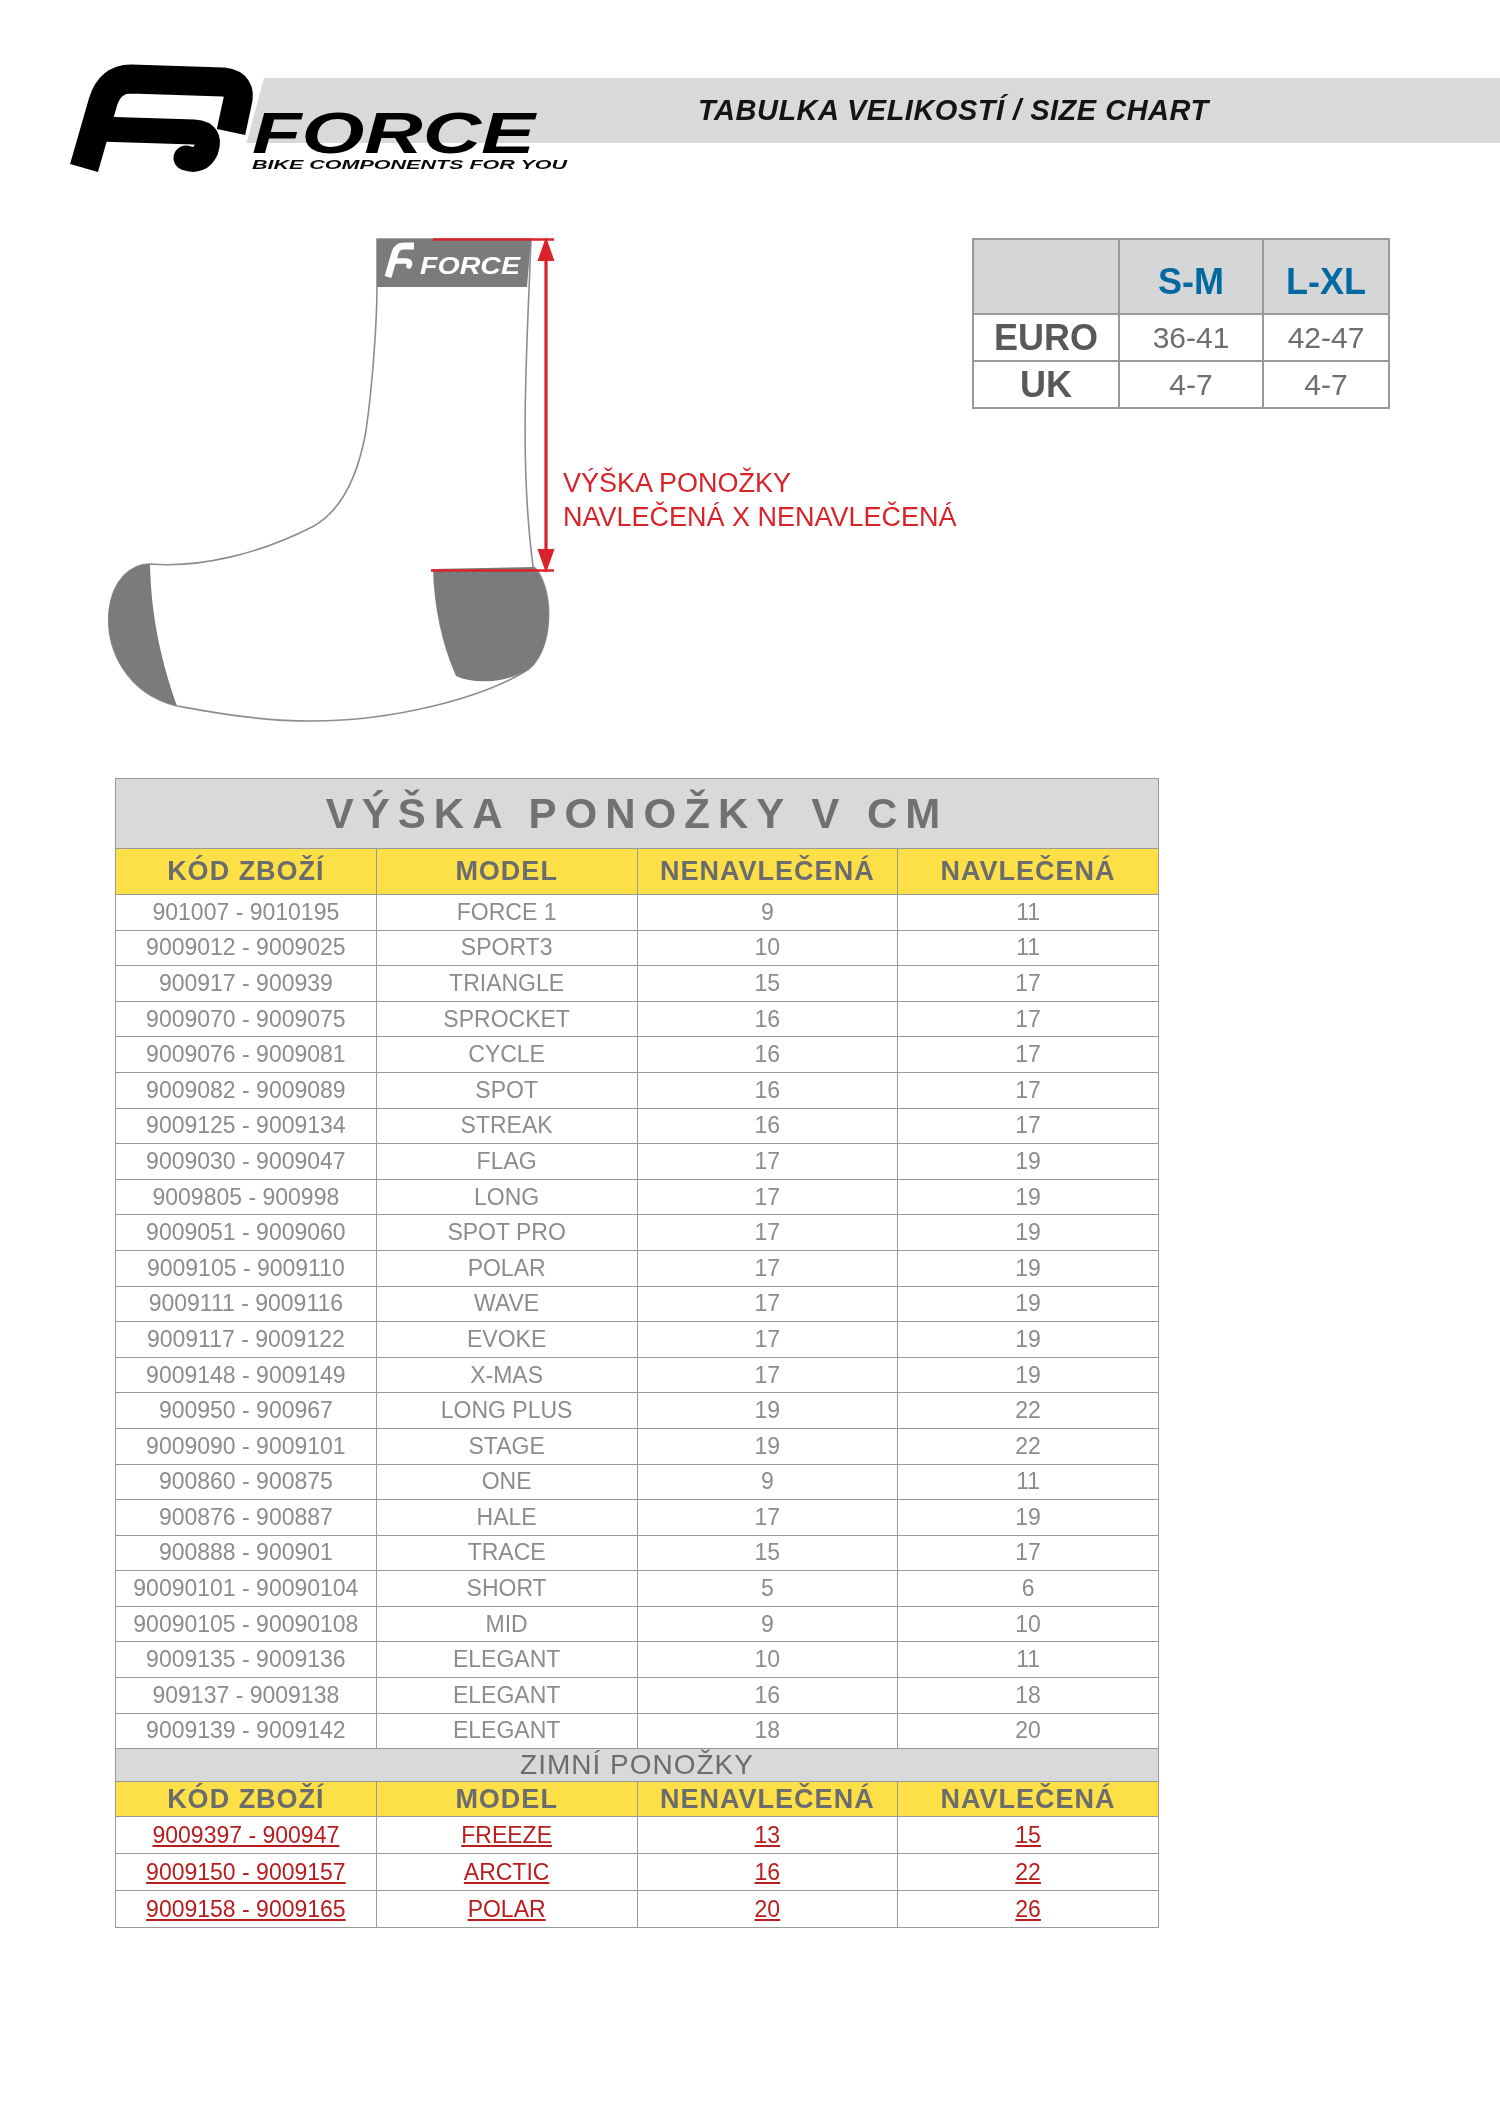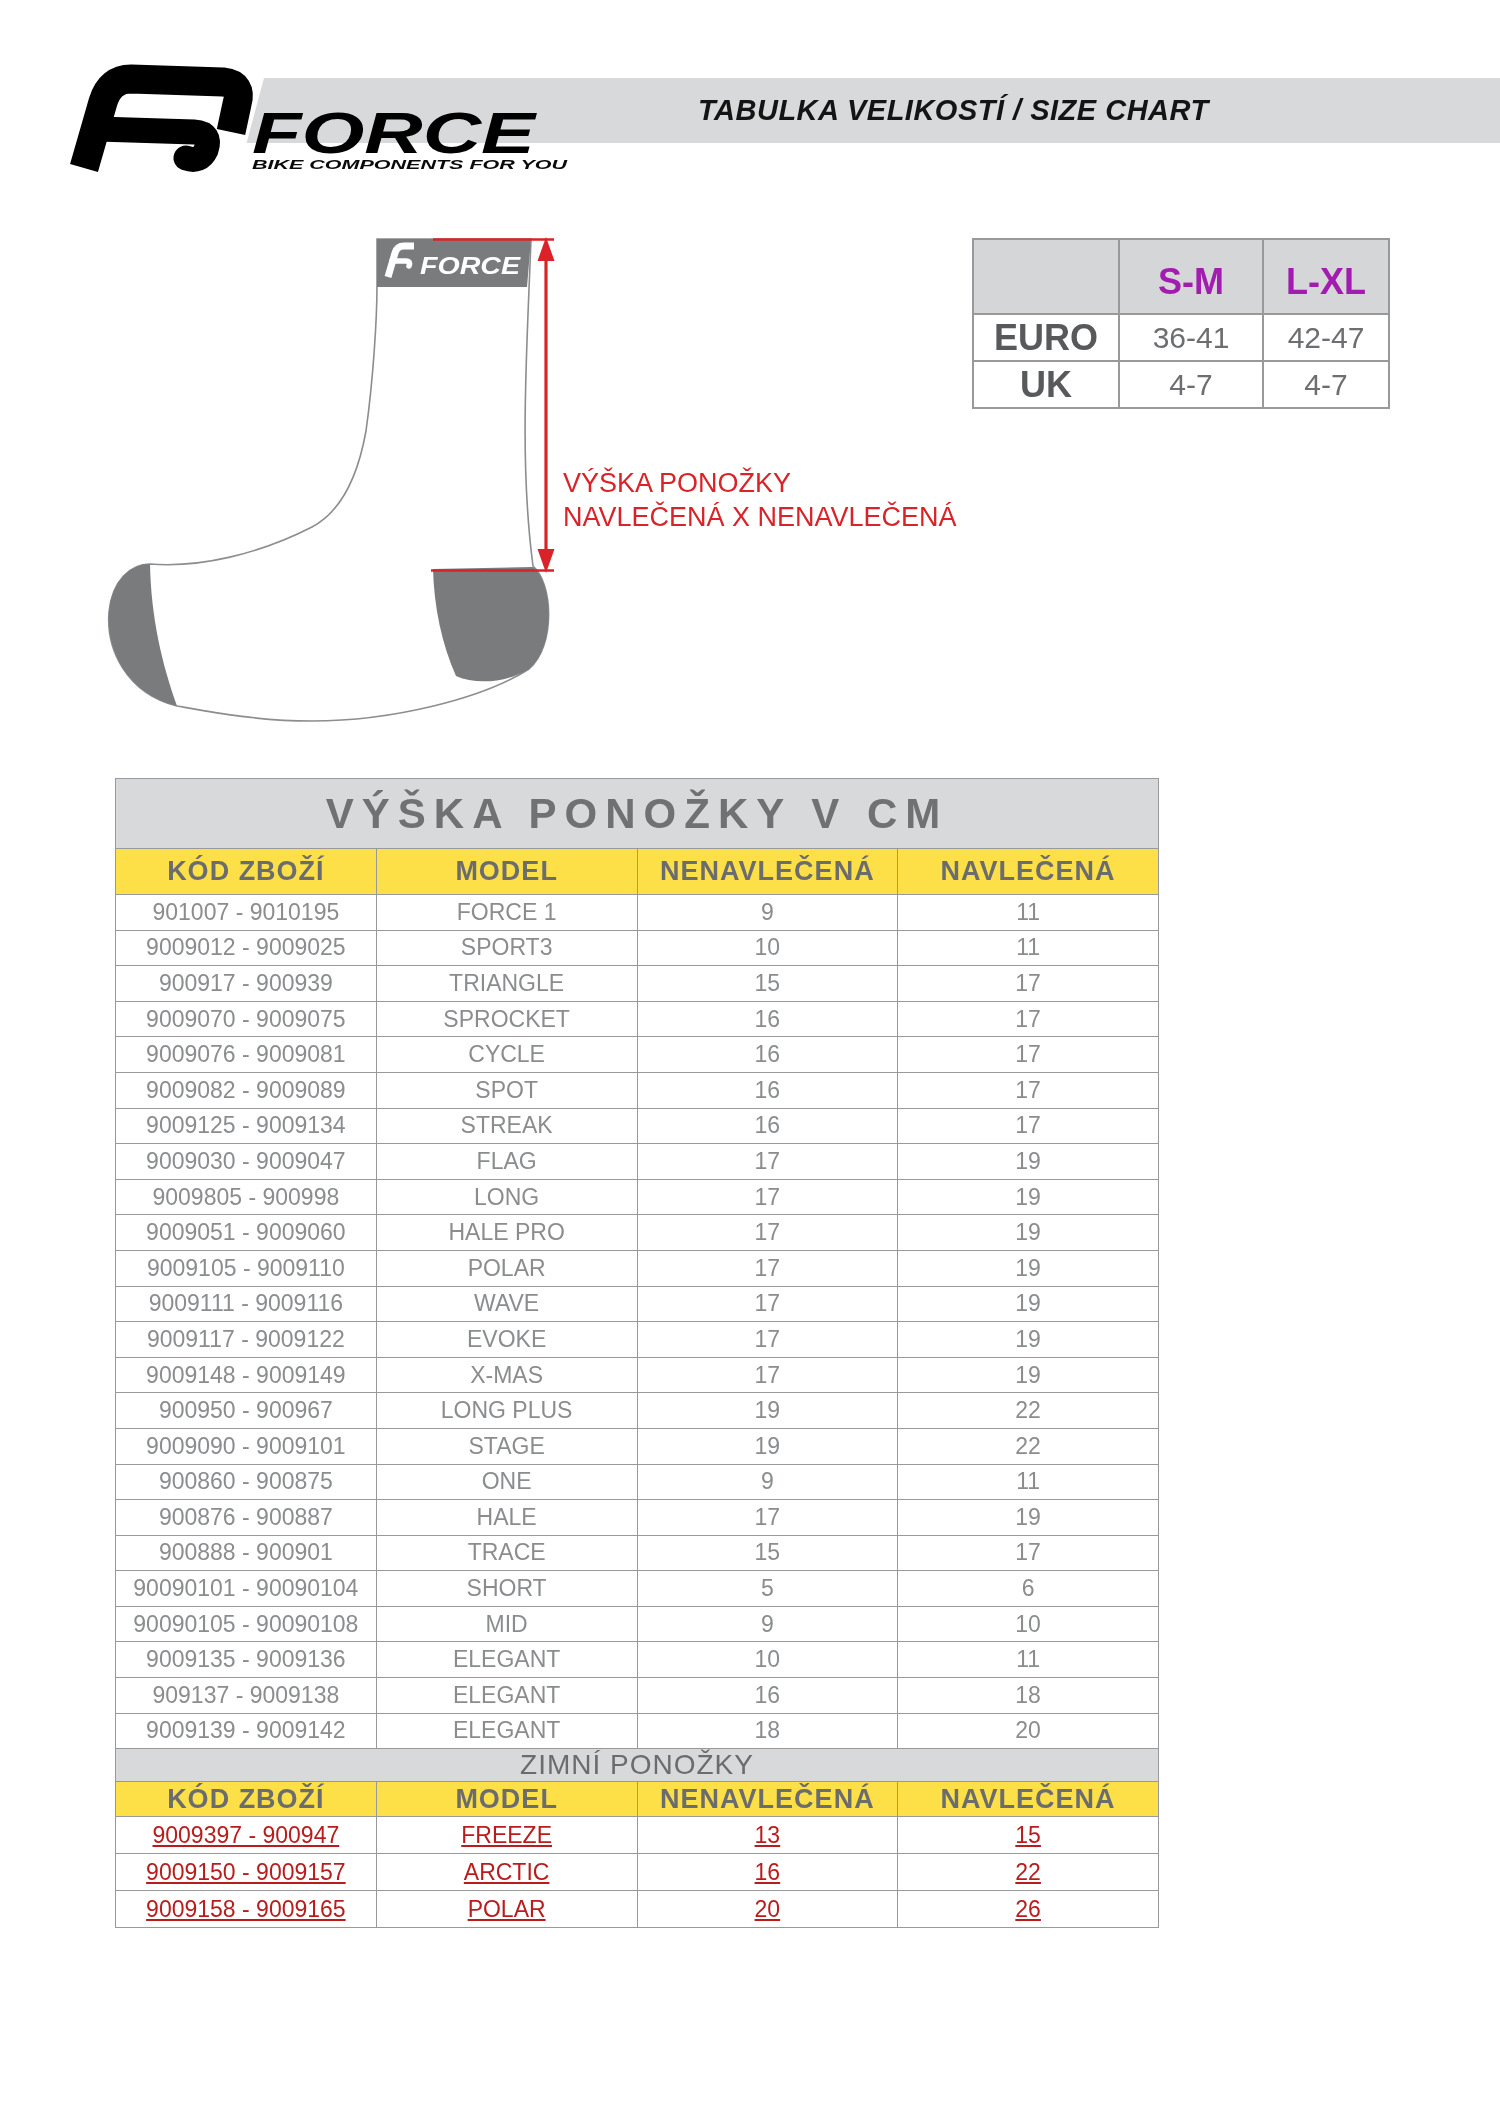--- a/index.html
+++ b/index.html
@@ -15,21 +15,21 @@
 
   
   .sock-svg { position:absolute; left:60px; top:225px; }
   .red-note { position:absolute; left:563px; top:466px; font-size:27px; line-height:34px;
               color:#d92329; white-space:nowrap; }
 
   
   .size-table { position:absolute; left:972px; top:238px; border-collapse:collapse; background:#fff; }
   .size-table td { border:2px solid #97999b; text-align:center; vertical-align:middle; }
   .size-table .head-row td { height:75px; background:#d5d6d8; font-size:36px; font-weight:bold;
-                             color:#a21caf; vertical-align:bottom; padding-bottom:10px; }
+                             color:#0369a1; vertical-align:bottom; padding-bottom:10px; }
   .size-table tbody.rows td { height:47px; font-size:30px; color:#6d6e71; }
   .size-table tbody.rows td.rowlabel { font-size:36px; font-weight:bold; color:#58595b; }
   .c-label { width:146px; } .c-sm { width:144px; } .c-lxl { width:126px; }
 
   
   .height-table { position:absolute; left:115px; top:778px; width:1044px;
                   border-collapse:collapse; table-layout:fixed; background:#fff; }
   .height-table td { border:1px solid #97999b; text-align:center; vertical-align:middle; padding:0; }
   .height-table .title-row td { height:70px; background:#d8d9da; }
   .height-table .title-row span { font-size:42px; font-weight:bold; letter-spacing:8px;
@@ -186,21 +186,21 @@
           <td>19</td>
         </tr>
         <tr>
           <td>9009805 - 900998</td>
           <td>LONG</td>
           <td>17</td>
           <td>19</td>
         </tr>
         <tr>
           <td>9009051 - 9009060</td>
-          <td>HALE PRO</td>
+          <td>SPOT PRO</td>
           <td>17</td>
           <td>19</td>
         </tr>
         <tr>
           <td>9009105 - 9009110</td>
           <td>POLAR</td>
           <td>17</td>
           <td>19</td>
         </tr>
         <tr>

